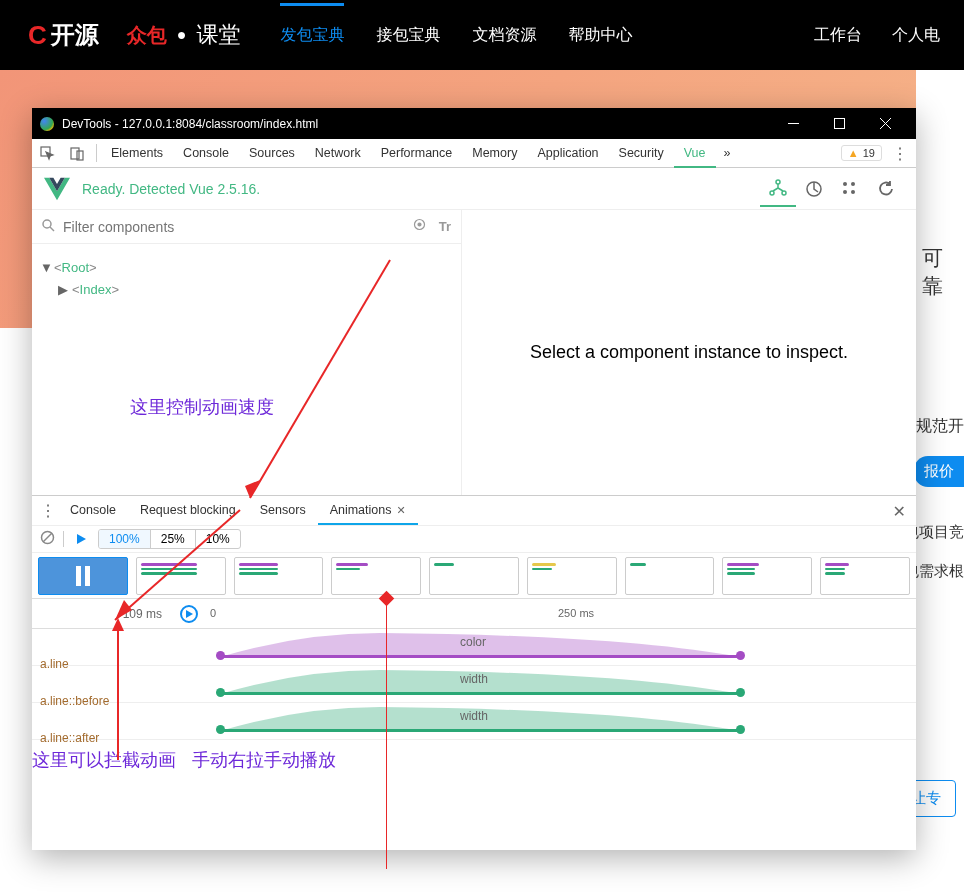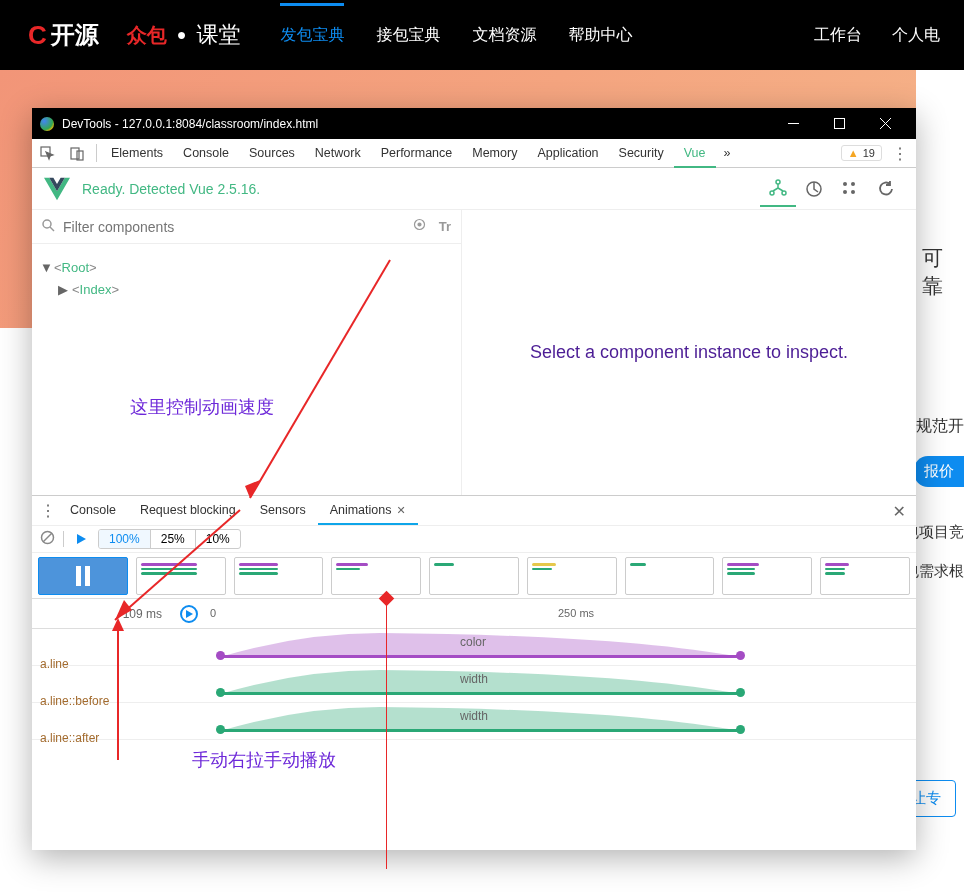--- a/index.html
+++ b/index.html
@@ -59,21 +59,21 @@
 .vue-left { width: 430px; border-right: 1px solid #eee; }
 .vue-filter { height: 34px; display: flex; align-items: center; padding: 0 10px; border-bottom: 1px solid #eee; gap: 8px; }
 .vue-filter input { border: none; outline: none; flex: 1; font-size: 14px; color: #888; }
 .vue-filter-search { color: #888; }
 .vue-filter-btn { color: #888; cursor: pointer; margin-left: 4px; }
 .vue-tree { padding: 12px 8px; font-family: Menlo, Consolas, monospace; font-size: 13px; }
 .tree-row { display: flex; align-items: center; height: 22px; }
 .tree-arrow { width: 14px; color: #666; cursor: pointer; }
 .tree-tag { color: #42b883; }
 .tree-angle { color: #888; }
-.vue-right { flex: 1; display: flex; align-items: center; justify-content: center; color: #4c1d95; font-size: 18px; padding: 0 24px; text-align: center; }
+.vue-right { flex: 1; display: flex; align-items: center; justify-content: center; color: #000000; font-size: 18px; padding: 0 24px; text-align: center; }
 
 
 .anno-red { position: absolute; color: #6d28d9; font-size: 18px; z-index: 50; pointer-events: none; }
 .anno-arrow { position: absolute; z-index: 49; pointer-events: none; }
 
 
 .drawer { border-top: 1px solid #ccc; display: flex; flex-direction: column; flex: 1; position: relative; }
 .drawer-tabs { height: 29px; display: flex; align-items: center; font-size: 12.5px; padding: 0 6px; }
 .drawer-kebab { width: 20px; text-align: center; color: #666; cursor: pointer; font-size: 16px; }
 .drawer-tab { padding: 0 12px; height: 29px; line-height: 29px; cursor: pointer; color: #333; }
@@ -393,20 +393,21 @@
               <path d="M0 24 Q80 0 160 0 Q400 2 520 24 Z" fill="#2aa876"></path>
             </svg>
           <div class="track-line" style="left:0;width:520px;background:#2aa876"></div>
           <div class="track-dot" style="left:-4px;background:#2aa876"></div>
           <div class="track-dot" style="left:516px;background:#2aa876"></div>
           <div class="track-prop" style="left:240px">width</div>
         </div>
       </div>
     </div>
 
+    <div class="anno-red" style="left:0px;bottom:78px">这里可以拦截动画</div>
     <div class="anno-red" style="left:160px;bottom:78px">手动右拉手动播放</div>
   </div>
 </div>
 
 <div class="anno-red" style="left:130px;top:395px">这里控制动画速度</div>
 <svg class="anno-arrow" style="left:80px;top:250px" width="320" height="420">
   <line x1="310" y1="10" x2="170" y2="248" stroke="#e82728" stroke-width="2"></line>
   <polygon points="170,248 180,230 165,236" fill="#e82728"></polygon>
   <line x1="160" y1="260" x2="35" y2="370" stroke="#e82728" stroke-width="2"></line>
   <polygon points="35,370 52,360 44,350" fill="#e82728"></polygon>

